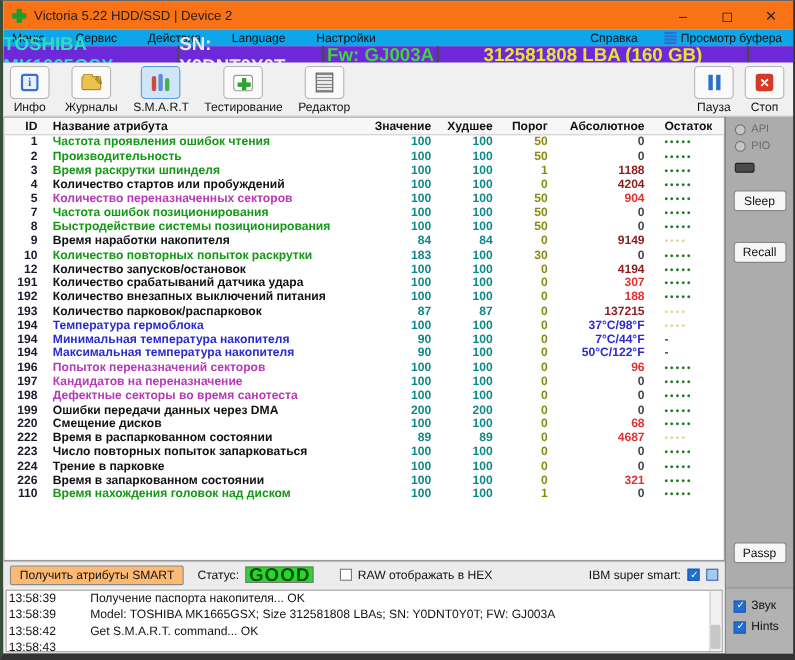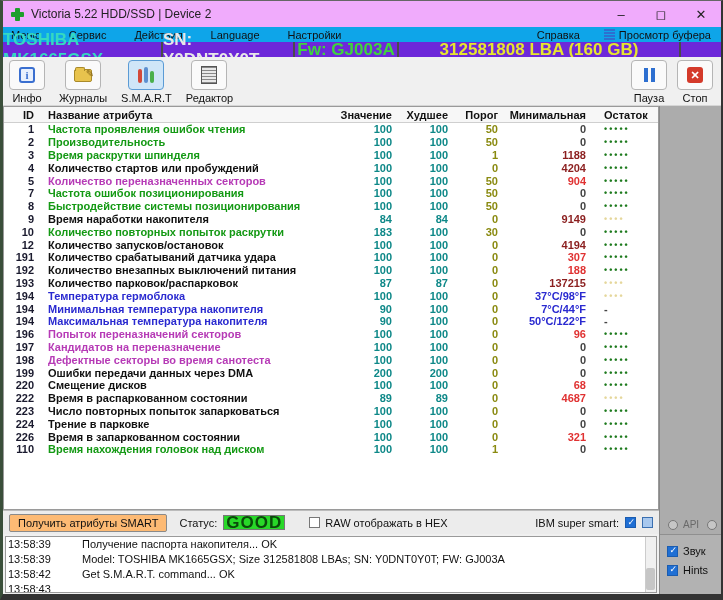--- a/index.html
+++ b/index.html
@@ -1,20 +1,20 @@
 <!DOCTYPE html>
 <html><head>
 <meta charset="utf-8">
 <style>
   * { margin:0; padding:0; box-sizing:border-box; }
   html,body { width:723px; height:600px; background:#2f2f2f; font-family:"Liberation Sans", sans-serif; }
   .window { width:723px; height:600px; background:#f0f0f0; border-left:3px solid #3a4f3a; border-right:2px solid #333; border-bottom:6px solid #333; border-top:1px solid #666; display:flex; flex-direction:column; overflow:hidden; }
 
   
-  .titlebar { height:26px; background:#f0abfc; display:flex; align-items:center; padding-left:8px; flex:0 0 auto; }
+  .titlebar { height:26px; background:#f97316; display:flex; align-items:center; padding-left:8px; flex:0 0 auto; }
   .app-icon { width:13px; height:13px; position:relative; margin-right:7px; }
   .app-icon::before { content:""; position:absolute; left:4px; top:0; width:5px; height:13px; background:#1d9e2c; border-radius:1px; }
   .app-icon::after { content:""; position:absolute; left:0; top:4px; width:13px; height:5px; background:#1d9e2c; border-radius:1px; }
   .title-text { font-size:12px; color:#222; }
   .win-controls { margin-left:auto; display:flex; height:100%; }
   .win-btn { width:40px; display:flex; align-items:center; justify-content:center; font-size:13px; color:#222; cursor:default; }
 
   
   .menubar { height:15px; background:#0ea5e9; display:flex; align-items:center; font-size:11px; color:#111; padding:0 8px; flex:0 0 auto; }
   .menu-item { margin-right:28px; }
@@ -100,21 +100,21 @@
   
   .logbox { flex:1; background:#fff; border:1px solid #9a9a9a; margin:2px 2px 1px 2px; position:relative; overflow:hidden; font-size:11px; }
   .log-line { display:flex; line-height:15px; color:#111; }
   .log-time { width:58px; padding-left:2px; flex:0 0 auto; }
   .log-text { padding-left:18px; white-space:nowrap; }
   .log-line.log-blue .log-text { color:#3a3acc; font-weight:bold; }
   .log-scroll { position:absolute; right:0; top:0; bottom:0; width:11px; background:#f0f0f0; border-left:1px solid #ccc; }
   .log-thumb { position:absolute; right:1px; bottom:2px; width:9px; height:22px; background:#c6c6c6; border-radius:2px; }
 
   
-  .panel-top { height:428px; display:flex; flex-direction:row; align-items:flex-end; padding-top:6px; flex:0 0 auto; }
+  .panel-top { height:428px; display:flex; flex-direction:column; align-items:center; padding-top:6px; flex:0 0 auto; }
   .radio-row { display:flex; align-items:center; width:100%; padding-left:8px; margin-bottom:4px; }
   .radio { width:10px; height:10px; border-radius:50%; border:1px solid #777; background:#c6c6c6; margin-right:5px; }
   .radio-label { font-size:10px; color:#6a6a6a; }
   .led { width:18px; height:9px; background:#4a4a4a; border:1px solid #222; border-radius:2px; margin:6px 0 0 8px; align-self:flex-start; }
   .panel-btn { width:48px; height:19px; background:#f6f6f6; border:1px solid #888; border-radius:3px; font-size:11px; color:#111; display:flex; align-items:center; justify-content:center; cursor:default; }
   .sleep-btn { margin-top:16px; }
   .recall-btn { margin-top:28px; }
   .passp-btn { margin-top:auto; margin-bottom:22px; }
   .panel-bottom { flex:1; border-top:1px solid #8f8f8f; background:#b2b2b2; padding:10px 0 0 7px; }
   .pcb-row { display:flex; align-items:center; margin-bottom:7px; }
@@ -182,20 +182,26 @@
           <span class="ic-smart">
             <i></i>
             <i></i>
             <i></i>
           </span>
         </span>
       <span class="tool-label">S.M.A.R.T</span>
     </div>
     <div class="tool-btn">
       <span class="tool-icon">
+          <span class="ic-test"></span>
+        </span>
+      <span class="tool-label">Тестирование</span>
+    </div>
+    <div class="tool-btn">
+      <span class="tool-icon">
           <span class="ic-grid"></span>
         </span>
       <span class="tool-label">Редактор</span>
     </div>
     <div class="tool-right">
       <div class="tool-btn">
         <span class="tool-icon">
             <span class="ic-pause">
               <i></i>
               <i></i>
@@ -215,21 +221,21 @@
   <div class="main">
     <div class="left-col">
 
       <div class="table-box">
         <div class="thead">
           <span class="tcell h-id">ID</span>
           <span class="tcell h-name">Название атрибута</span>
           <span class="tcell h-num">Значение</span>
           <span class="tcell h-num">Худшее</span>
           <span class="tcell h-num">Порог</span>
-          <span class="tcell h-num">Минимальная</span>
+          <span class="tcell h-num">Абсолютное</span>
           <span class="tcell h-rem">Остаток</span>
         </div>
         <div id="tbody">
             <div class="trow">
               <span class="tcell cid">1</span>
               <span class="tcell cname name-green">Частота проявления ошибок чтения</span>
               <span class="tcell cnum val">100</span>
               <span class="tcell cnum val">100</span>
               <span class="tcell cnum thr">50</span>
               <span class="tcell cnum abs-dark">0</span>

